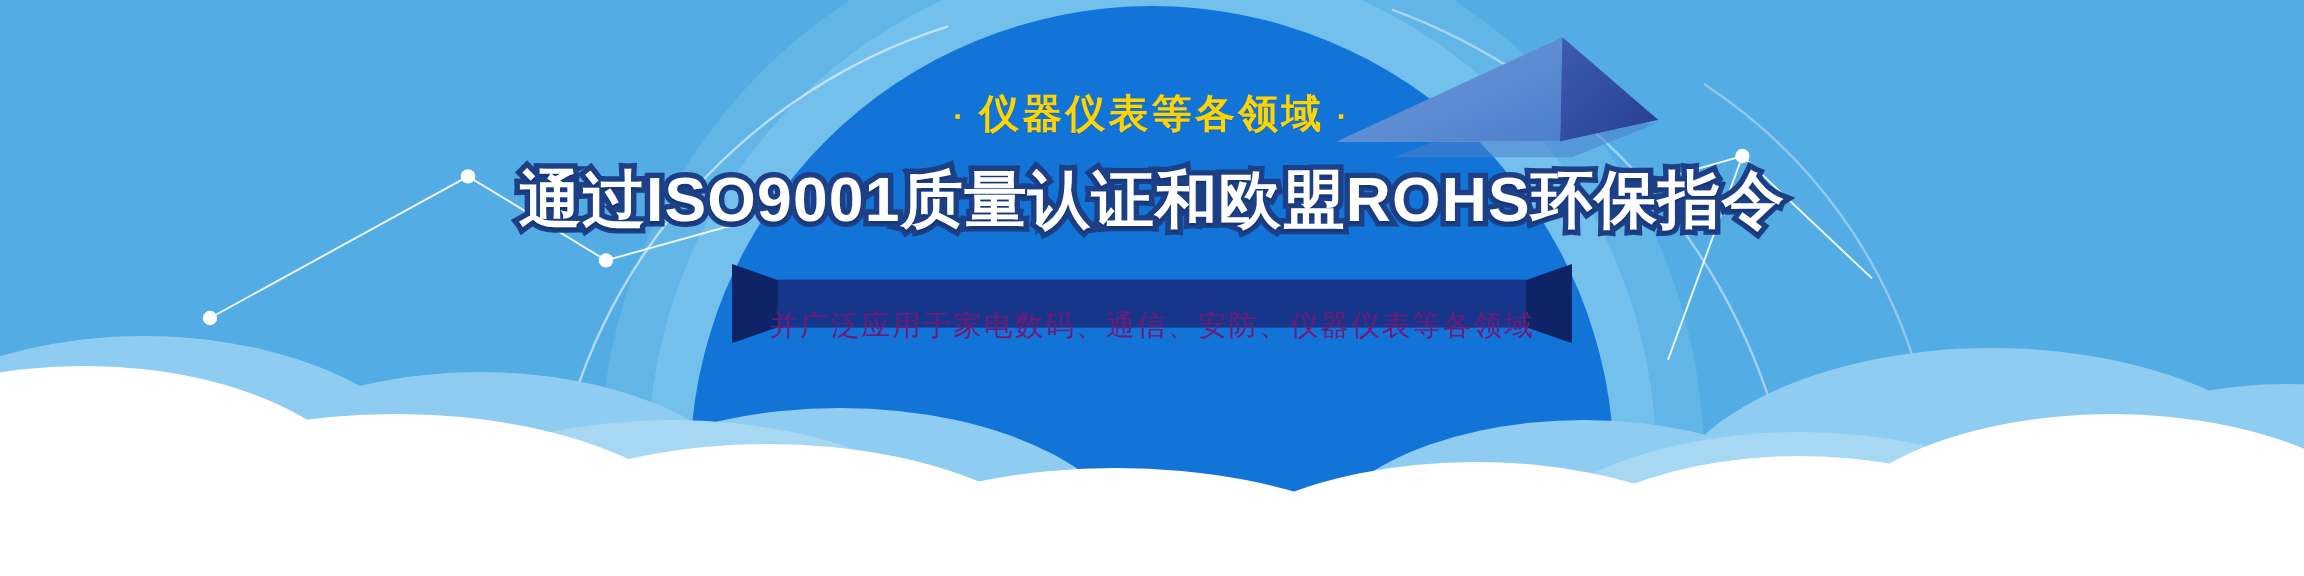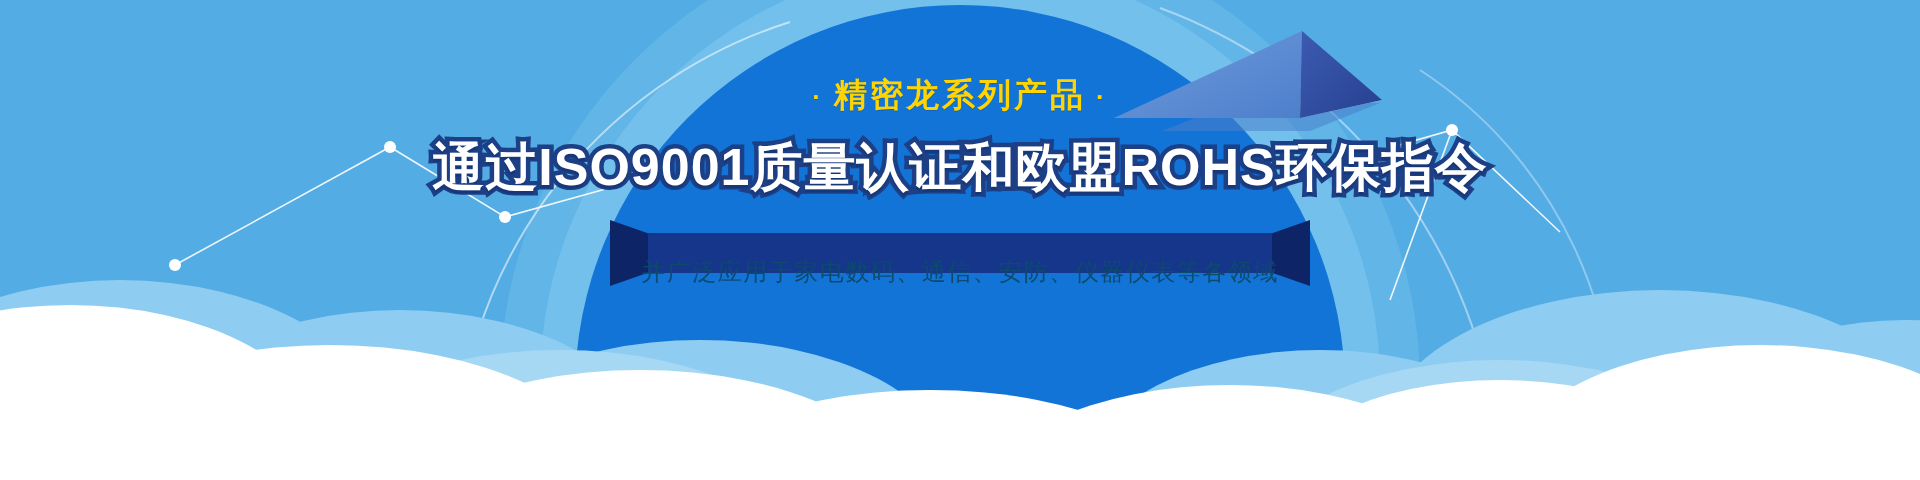--- a/index.html
+++ b/index.html
@@ -71,21 +71,21 @@
   }
   .ribbon-svg{
     position:absolute;
     left:50%;
     top:-9px;
     transform:translateX(-50%);
     display:block;
   }
   .ribbon-text{
     position:relative;
-    color:#0c4a6e;
+    color:#701a75;
     font-size:24px;
     font-weight:500;
     letter-spacing:1.5px;
     line-height:1;
     white-space:nowrap;
     margin-top:37px;
   }
 </style>
 </head>
 <body>
@@ -169,21 +169,21 @@
         <ellipse cx="1760" cy="470" rx="250" ry="125"></ellipse>
         <ellipse cx="1900" cy="500" rx="200" ry="120"></ellipse>
         <rect x="0" y="560" width="1920" height="60"></rect>
       </g>
     </g>
   </svg>
 
   <div class="text-stack">
 
     <div class="eyebrow">
-      <span class="dot">·</span><span>精密龙系列产品</span><span class="dot">·</span>
+      <span class="dot">·</span><span>仪器仪表等各领域</span><span class="dot">·</span>
     </div>
 
     <div class="headline">通过ISO9001质量认证和欧盟ROHS环保指令</div>
 
     <div class="ribbon-wrap">
       <svg class="ribbon-svg" width="700" height="66" viewBox="0 0 700 66">
         <polygon points="0,0 40,14 40,52 0,66" fill="#0d2566"></polygon>
         <polygon points="700,0 660,14 660,52 700,66" fill="#0d2566"></polygon>
         <rect x="38" y="13" width="624" height="40" fill="#16368c"></rect>
       </svg>

